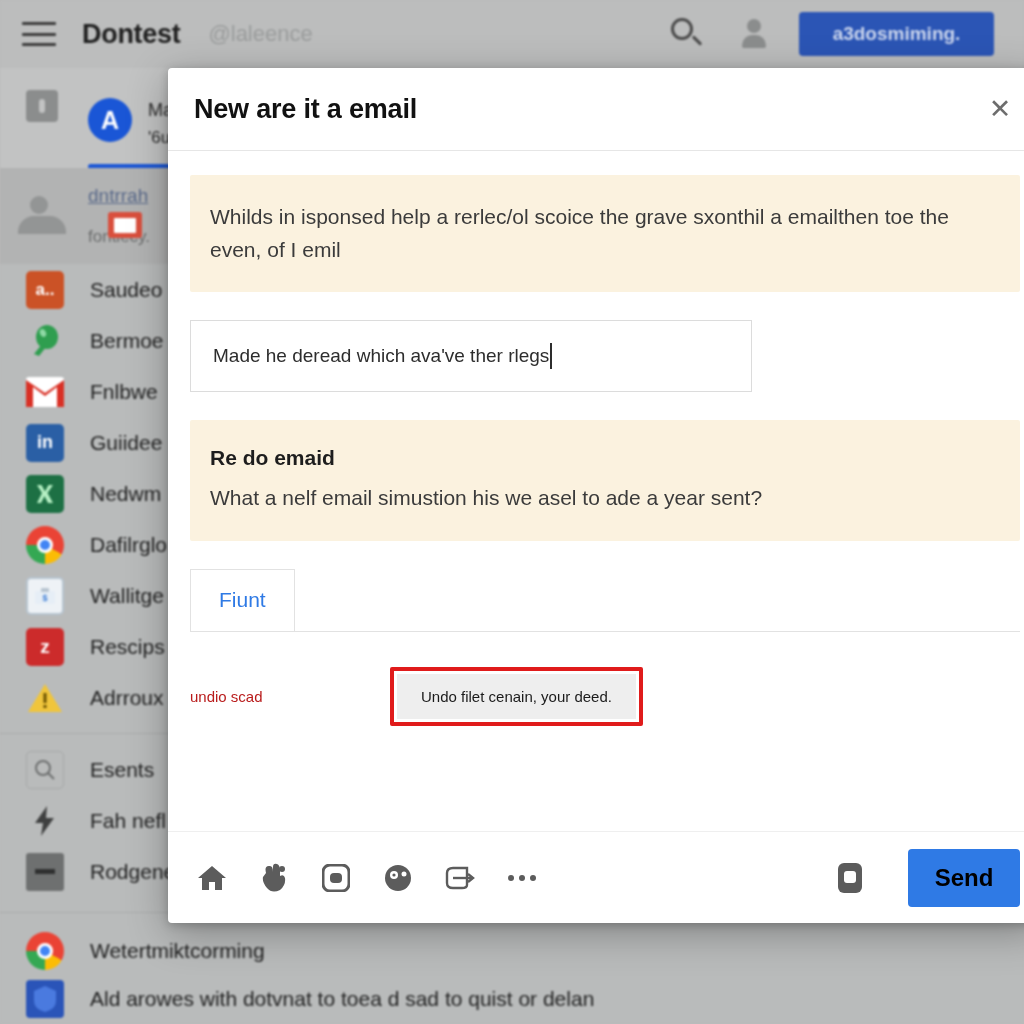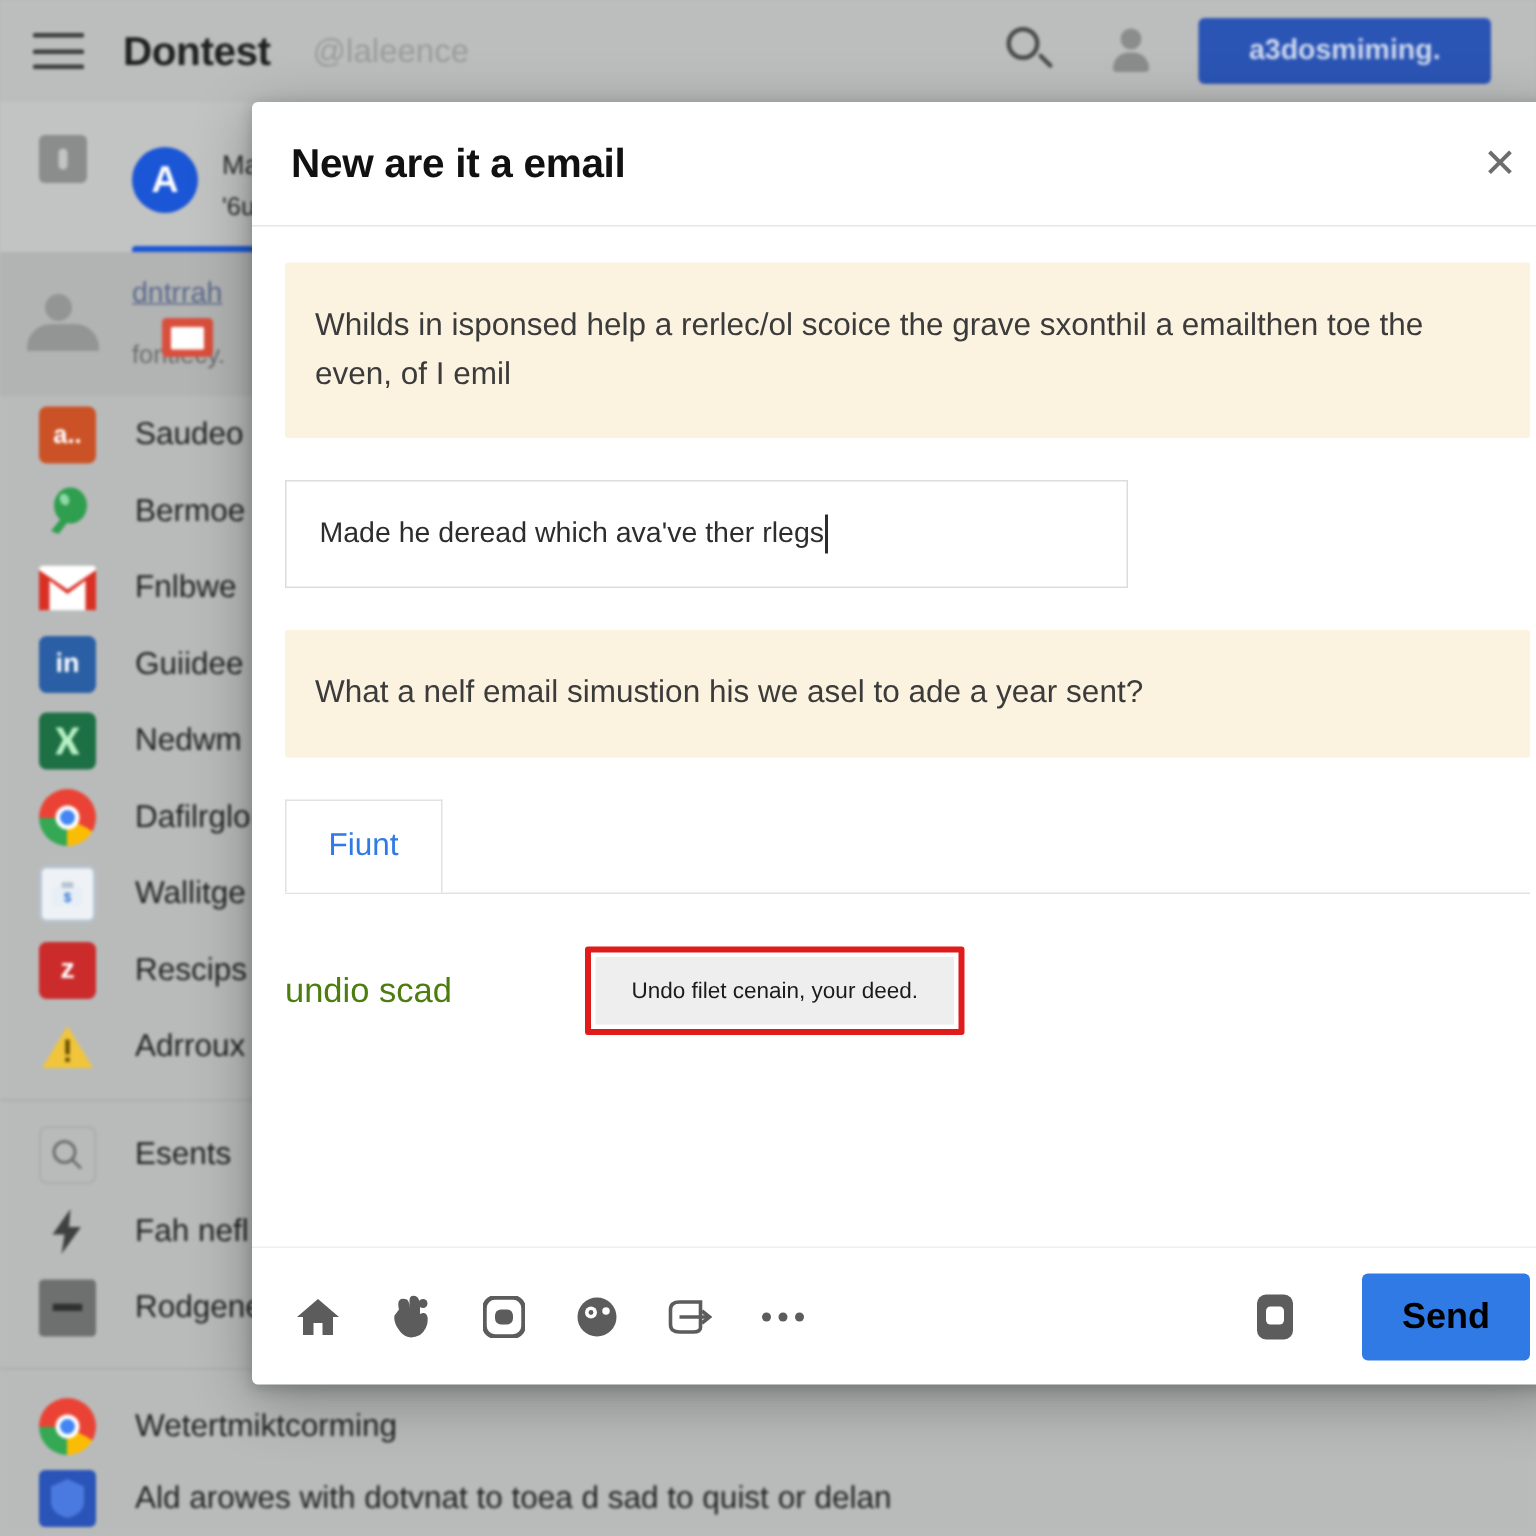--- a/index.html
+++ b/index.html
@@ -147,21 +147,21 @@
   .tabs{ display:flex; border-bottom:1px solid #e2e2e2; margin-bottom:26px; }
   .tab{
     height:62px; min-width:100px; padding:0 28px; display:flex; align-items:center; justify-content:center;
     border:1px solid #e2e2e2; border-bottom:none; font-size:21px; background:#fff;
   }
   .tab.active{ color:#2f7ae5; }
   .tab.inactive{ color:#4a4a4a; border-left:none; }
   .tabs-filler{ flex:1; border-bottom:0; }
 
   .undo-row{ display:flex; align-items:center; height:78px; }
-  .undo-label{ font-size:23px; color:#4d7c0f; width:200px; }
+  .undo-label{ font-size:15px; color:#b91c1c; width:200px; }
   .undo-box{
     border:4px solid #e01b1b; padding:3px; border-radius:2px;
   }
   .undo-inner{
     background:#eeeeee; padding:14px 24px; font-size:15px; color:#1b1b1b; white-space:nowrap;
   }
 
   #modal-footer{
     height:92px; flex:none; display:flex; align-items:center; padding:0 22px;
     border-top:1px solid #efefef;
@@ -351,20 +351,21 @@
     <div class="notice">
       <p>Whilds in isponsed help a rerlec/ol scoice the grave sxonthil a emailthen toe the even, of I emil</p>
     </div>
 
     <div class="text-field">
       <span>Made he deread which ava've ther rlegs</span>
         <span class="caret"></span>
     </div>
 
     <div class="notice">
+      <div class="n-title">Re do emaid</div>
       <p>What a nelf email simustion his we asel to ade a year sent?</p>
     </div>
 
     <div class="tabs">
       <div class="tab active">Fiunt</div>
       <div class="tabs-filler"></div>
     </div>
 
     <div class="undo-row">
       <div class="undo-label">undio scad</div>

